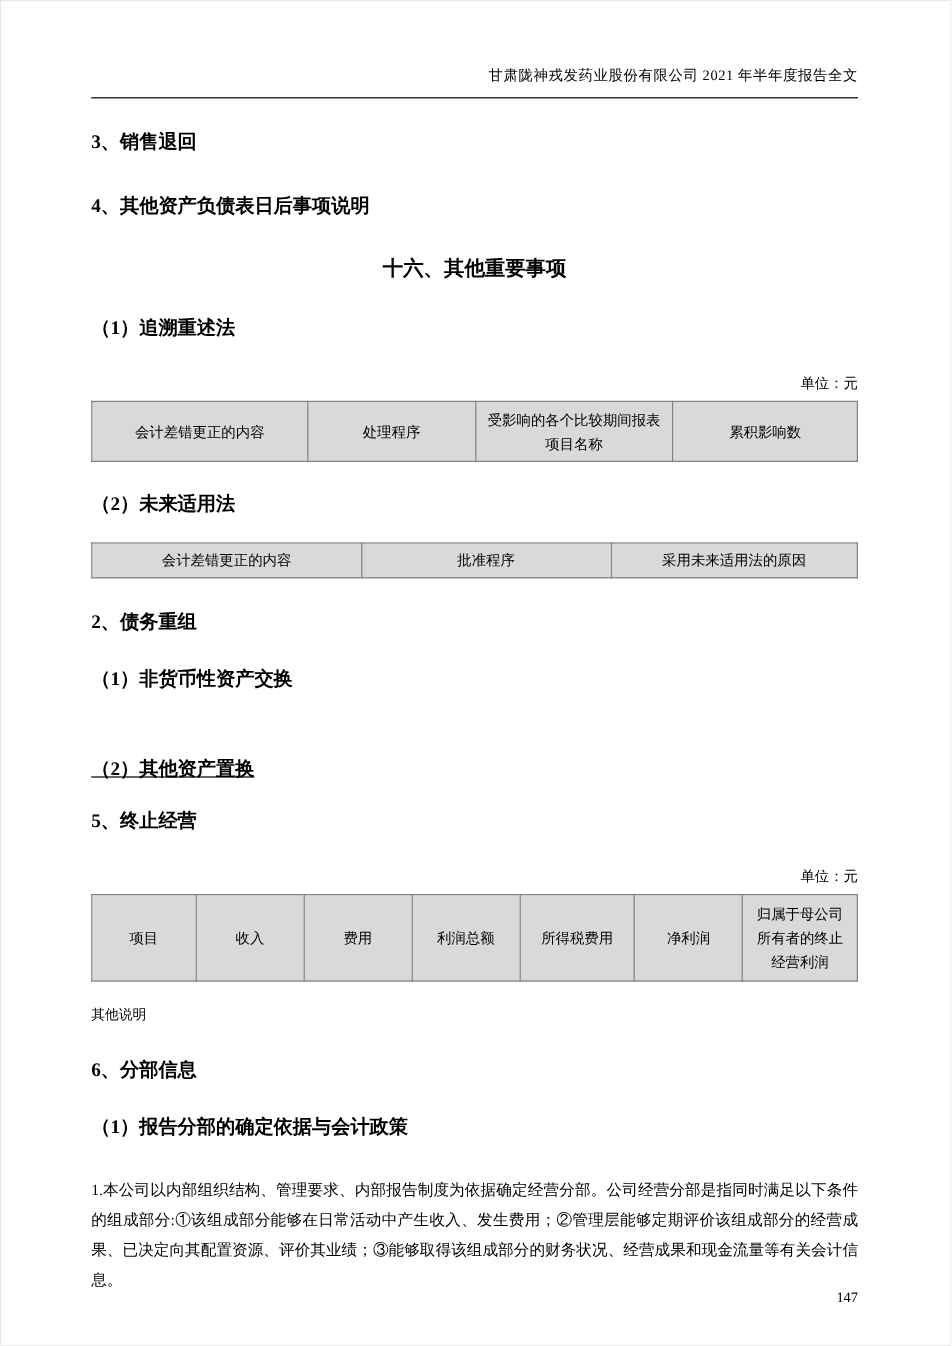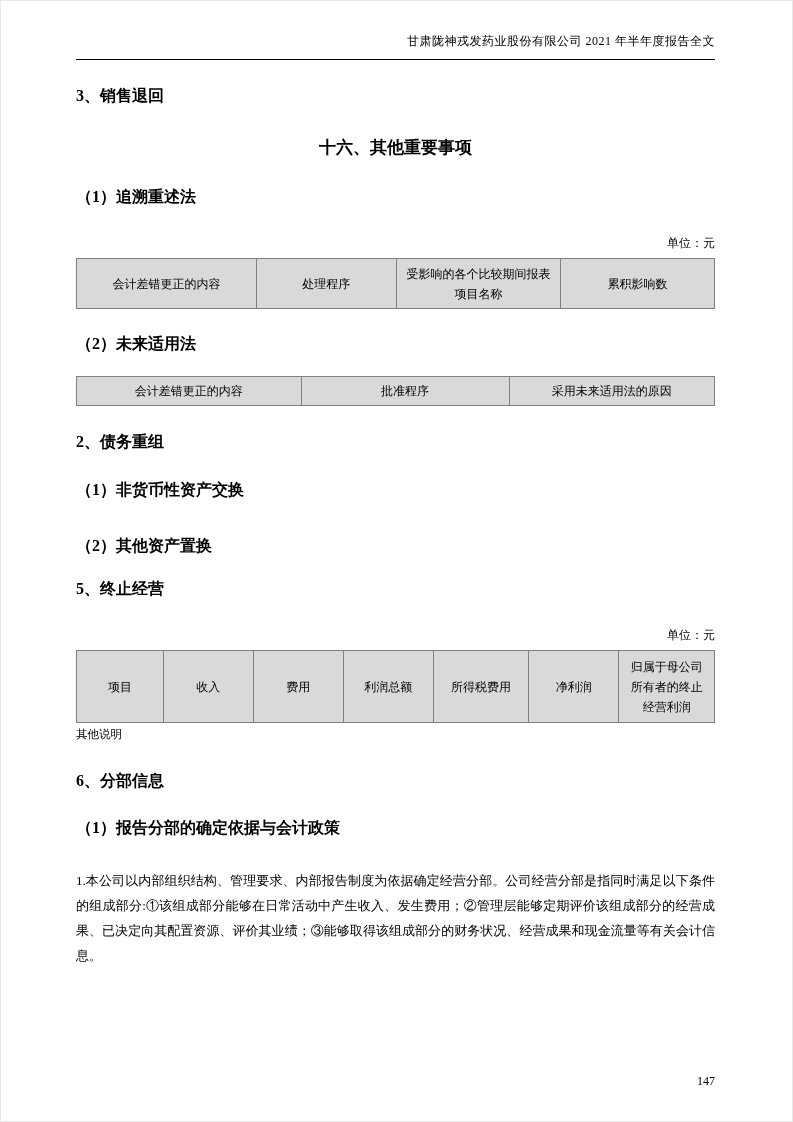--- a/index.html
+++ b/index.html
@@ -13,21 +13,21 @@
   }
   .page {
     position: relative;
     width: 793px; height: 1122px;
     background: #fff;
     border: 1px solid #e8e8e8;
   }
   .content { padding: 0 77px 0 75px; }
 
   .doc-header {
-    padding-top: 32px;
+    padding-top: 54px;
     padding-bottom: 9px;
     text-align: right;
     font-size: 12px;
     border-bottom: 1px solid #000;
     letter-spacing: 0.5px;
   }
 
   .h-item  { font-weight: bold; font-size: 16px; }
   .h-chapter { font-weight: bold; font-size: 17px; }
 
@@ -36,26 +36,26 @@
   .mt-chapter     { margin-top: 29px; text-align: center; }
   .mt-priorerror  { margin-top: 32px; }
   .mt-retro       { margin-top: 28px; }
   .mt-unit1       { margin-top: 27px; }
   .mt-table1      { margin-top: 6px; }
   .mt-prospect    { margin-top: 25px; }
   .mt-table2      { margin-top: 21px; }
   .mt-debt        { margin-top: 26px; }
   .mt-assetswap   { margin-top: 23px; }
   .mt-nonmon      { margin-top: 27px; }
-  .mt-otherswap   { margin-top: 35px; }
+  .mt-otherswap   { margin-top: 54px; text-decoration: underline; }
   .mt-annuity     { margin-top: 27px; }
   .mt-discont     { margin-top: 22px; }
   .mt-unit2       { margin-top: 27px; }
   .mt-table3      { margin-top: 6px; }
-  .mt-othernote   { margin-top: 4px; }
+  .mt-othernote   { margin-top: 20px; }
   .mt-segment     { margin-top: 29px; }
   .mt-segbasis    { margin-top: 26px; }
   .mt-paragraph   { margin-top: 29px; }
 
   .unit-label {
     text-align: right;
     font-size: 12px;
   }
 
   table.report {
@@ -94,20 +94,21 @@
 </head>
 <body>
 
 <div class="page">
   <div class="content">
 
     <div class="doc-header">甘肃陇神戎发药业股份有限公司 2021 年半年度报告全文</div>
 
     <div class="h-item mt-salesreturn">3、销售退回</div>
 
+    <div class="h-item mt-postbalance">4、其他资产负债表日后事项说明</div>
 
     <div class="h-chapter mt-chapter">十六、其他重要事项</div>
 
 
     <div class="h-item mt-retro">（1）追溯重述法</div>
 
     <div class="unit-label mt-unit1">单位：元</div>
 
     <table class="report retro mt-table1">
       <colgroup>

